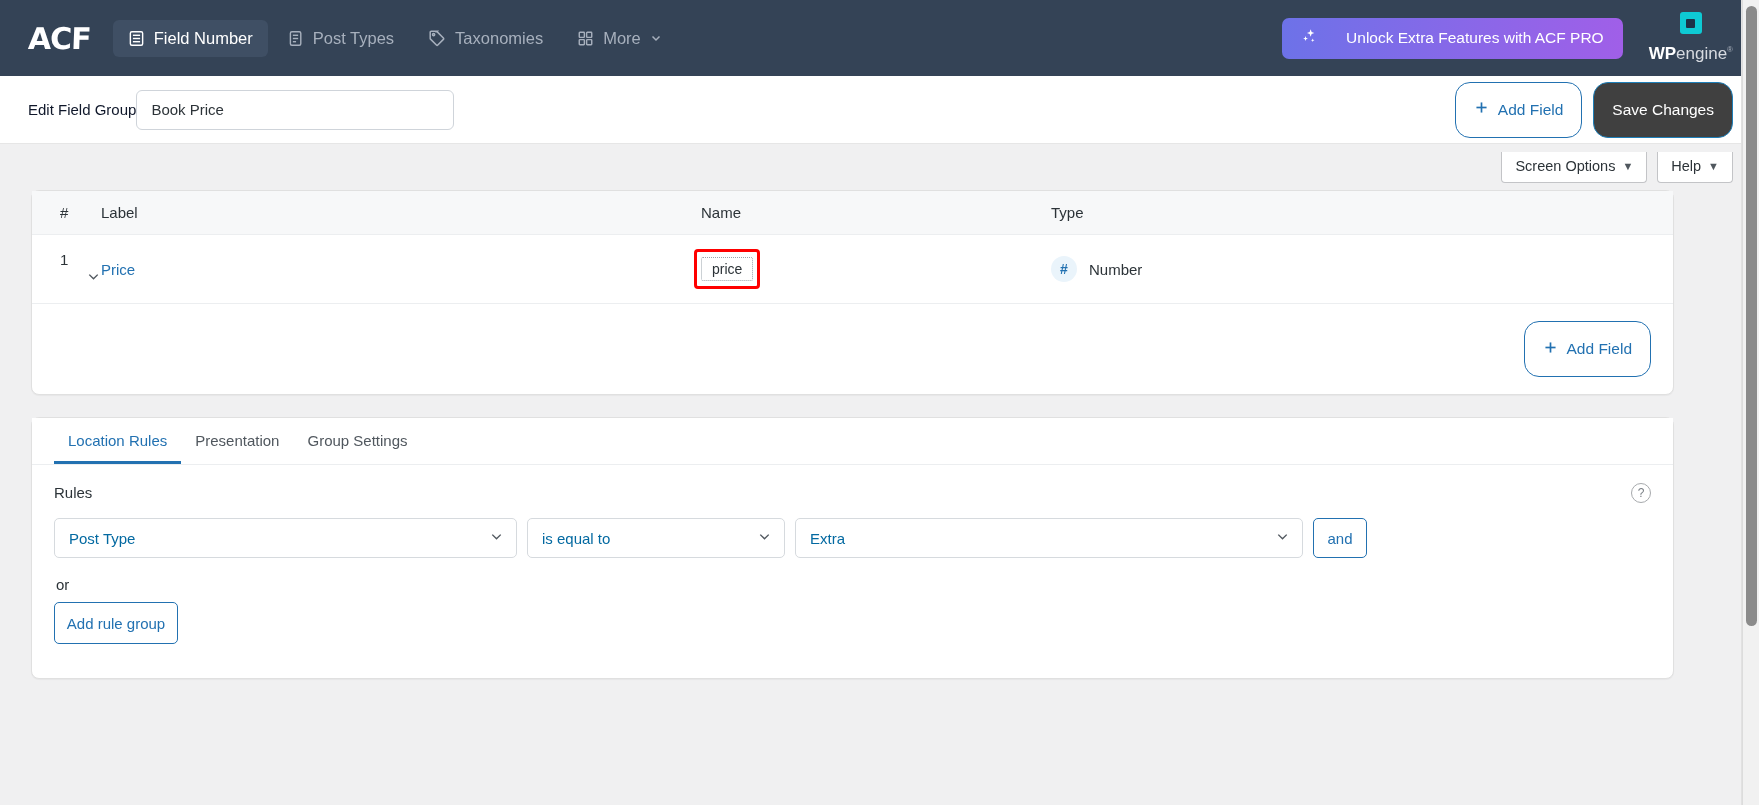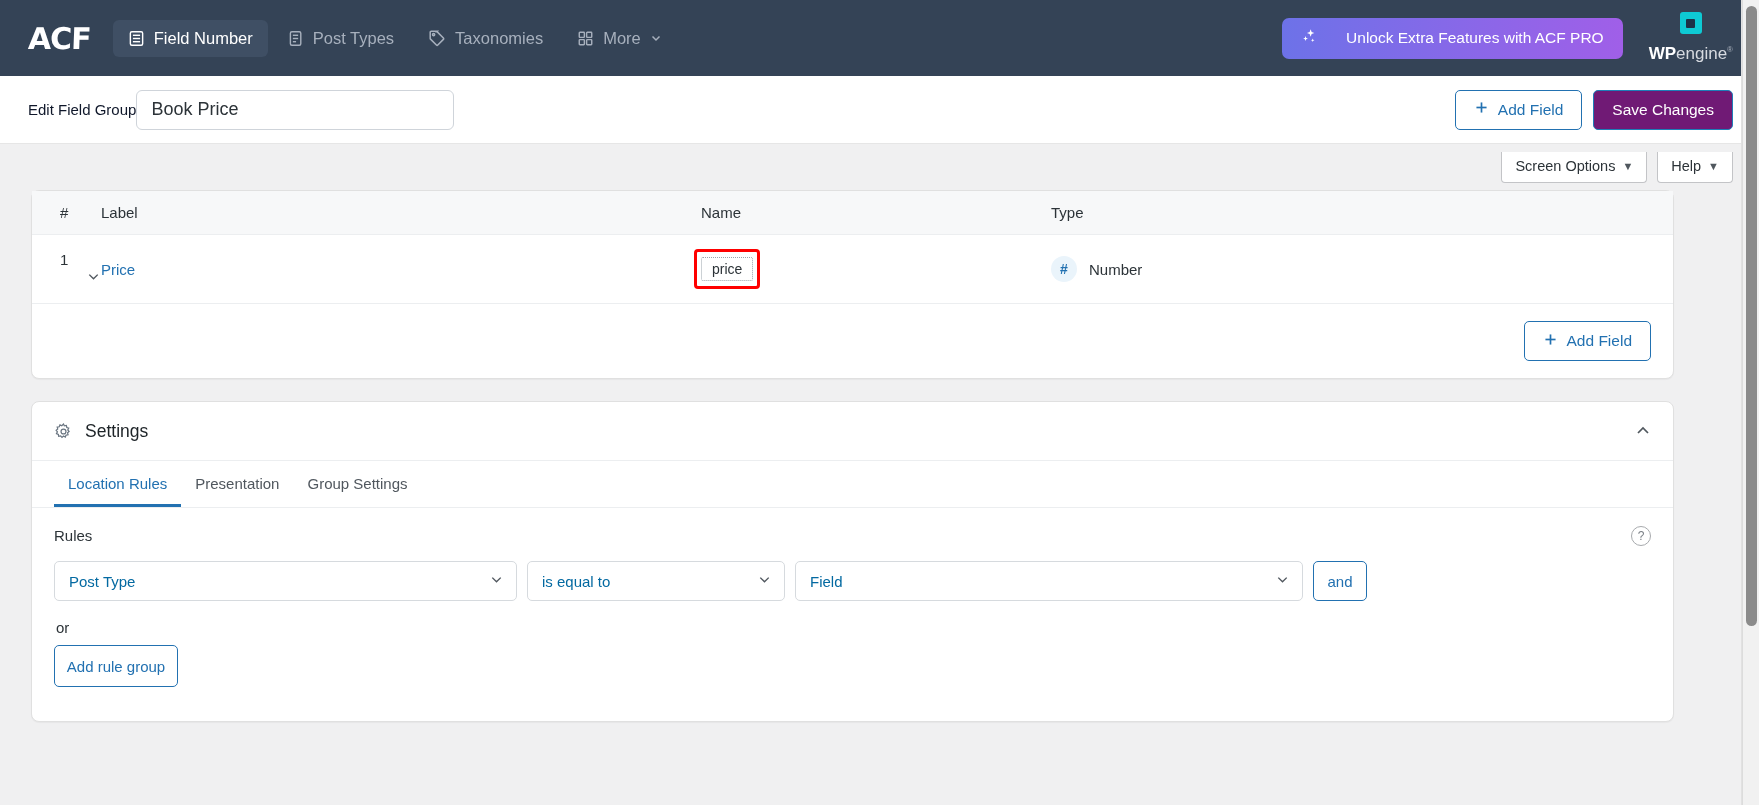--- a/index.html
+++ b/index.html
@@ -77,32 +77,32 @@
     padding:0 26px 0 28px;
     border-bottom:1px solid #e6e6e6;
   }
   #page-title {
     font-size:15px; color:#0f172a; font-weight:400; 
     white-space:nowrap;
   }
   #title-input {
     width:318px; height:40px;
     border:1px solid #cfd4da; border-radius:6px;
-    padding:0 14px; font-size:18px; color:#2c3338;
+    padding:0 14px; font-size:15px; color:#2c3338;
     font-family:"Liberation Sans", sans-serif;
     outline:none; background:#fff;
   }
   .subhead-actions { margin-left:auto; display:flex; align-items:center; gap:11px; }
   .btn {
-    height:40px; display:inline-flex; align-items:center; justify-content:center;
-    gap:9px; border-radius:5px; font-size:15.5px; cursor:pointer;
+    height:56px; display:inline-flex; align-items:center; justify-content:center;
+    gap:9px; border-radius:15px; font-size:15.5px; cursor:pointer;
     padding:0 18px; white-space:nowrap;
   }
   .btn-outline { border:1px solid #2271b1; color:#2271b1; background:#fff; }
-  .btn-primary { background:#701a75; color:#fff; border:1px solid #1e7fb8; }
+  .btn-primary { background:#404040; color:#fff; border:1px solid #1e7fb8; }
 
   
   #screen-meta {
     height:46px;
     display:flex; align-items:flex-start; justify-content:flex-end;
     padding:8px 26px 0 0;
     gap:10px;
     background:#f0f0f1;
   }
   .meta-btn {
@@ -427,34 +427,20 @@
             <line x1="8" y1="2.6" x2="8" y2="13.4"></line>
               <line x1="2.6" y1="8" x2="13.4" y2="8"></line>
           </svg>
         </span>
         <span>Add Field</span>
       </div>
     </div>
   </div>
 
   <div class="panel">
-    <div class="panel-head">
-      <span class="ico">
-        <svg width="19" height="19" viewBox="0 0 20 20" fill="none" stroke="#6b7682" stroke-width="1.3">
-          <circle cx="10" cy="10" r="2.6"></circle>
-          <path d="M10 2.2l.9 1.9 2.1-.4.5 2.1 2 .7-1 1.9 1.4 1.6-1.6 1.4.5 2.1-2.1.3-.8 2-1.9-1-1.6 1.4-1.4-1.6-2.1.5-.3-2.1-2-.8 1-1.9L2.3 8.8 3.9 7.4 3.4 5.3l2.1-.3.8-2 1.9 1z"></path>
-        </svg>
-      </span>
-      <span class="panel-title">Settings</span>
-      <span class="collapse">
-        <svg width="16" height="16" viewBox="0 0 16 16" fill="none" stroke="currentColor" stroke-width="1.7">
-          <polyline points="3,10 8,5 13,10"></polyline>
-        </svg>
-      </span>
-    </div>
 
     <div class="tabs">
       <div class="tab active">Location Rules</div>
       <div class="tab">Presentation</div>
       <div class="tab">Group Settings</div>
     </div>
 
     <div class="rules-body">
       <div class="rules-help">?</div>
       <div class="rules-label">Rules</div>
@@ -472,21 +458,21 @@
         <div class="select sel-operator">
           <span>is equal to</span>
           <span class="chev">
             <svg width="15" height="15" viewBox="0 0 16 16" fill="none" stroke="currentColor" stroke-width="1.5">
               <polyline points="3.5,6 8,10.5 12.5,6"></polyline>
             </svg>
           </span>
         </div>
 
         <div class="select sel-value">
-          <span>Field</span>
+          <span>Extra</span>
           <span class="chev">
             <svg width="15" height="15" viewBox="0 0 16 16" fill="none" stroke="currentColor" stroke-width="1.5">
               <polyline points="3.5,6 8,10.5 12.5,6"></polyline>
             </svg>
           </span>
         </div>
 
         <div class="and-btn">and</div>
       </div>
 

